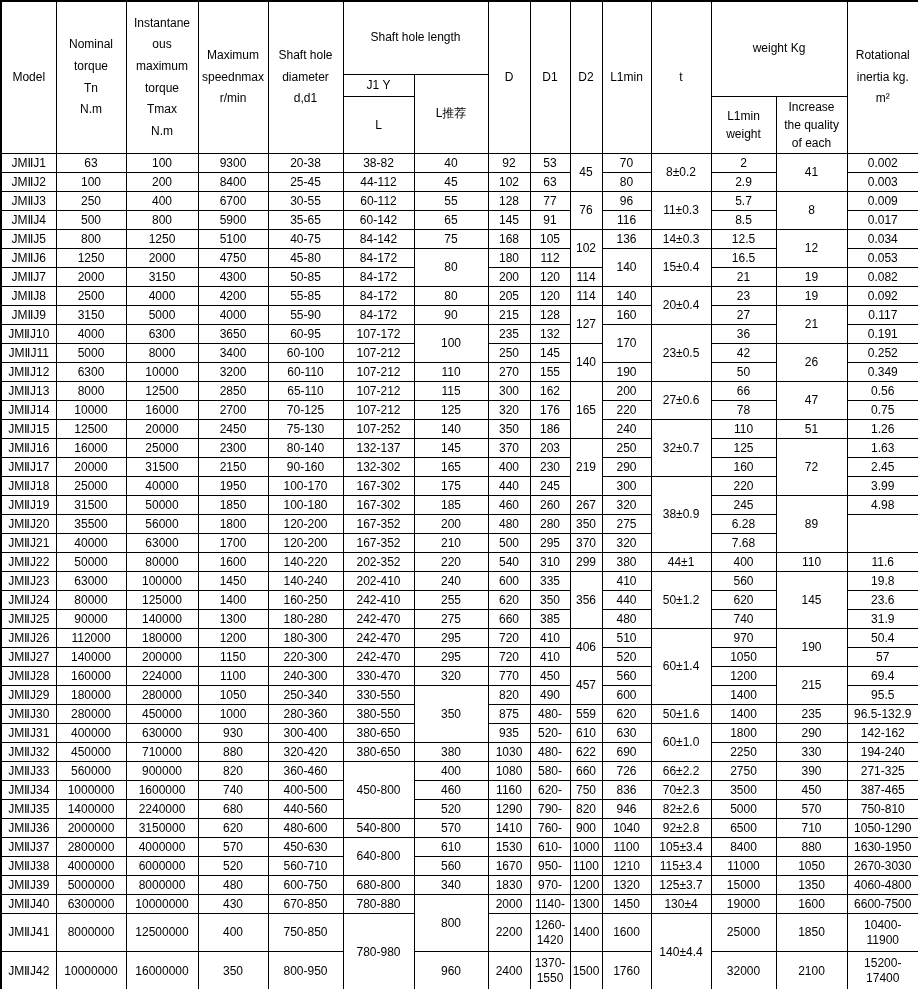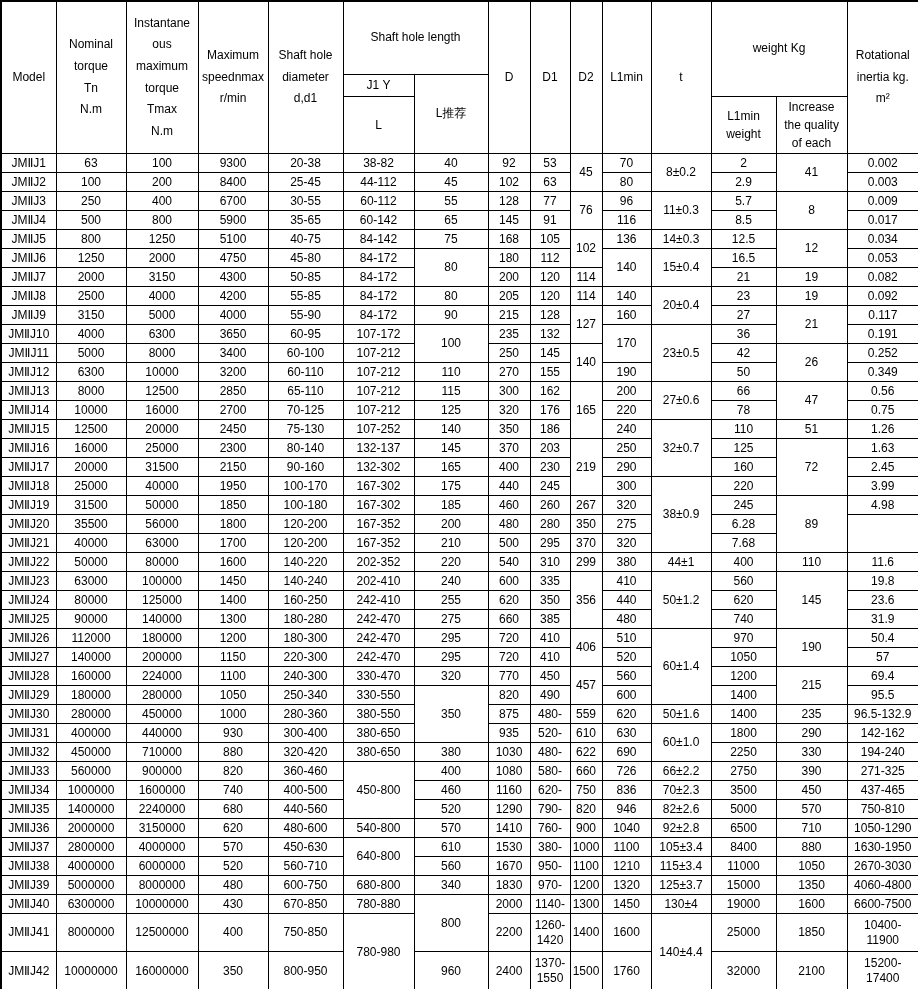--- a/index.html
+++ b/index.html
@@ -536,21 +536,21 @@
         <td>559</td>
         <td>620</td>
         <td>50±1.6</td>
         <td>1400</td>
         <td>235</td>
         <td>96.5-132.9</td>
       </tr>
       <tr>
         <td>JMⅡJ31</td>
         <td>400000</td>
-        <td>440000</td>
+        <td>630000</td>
         <td>930</td>
         <td>300-400</td>
         <td>380-650</td>
         <td>935</td>
         <td>520-</td>
         <td>610</td>
         <td>630</td>
         <td rowspan="2">60±1.0</td>
         <td>1800</td>
         <td>290</td>
@@ -596,21 +596,21 @@
         <td>740</td>
         <td>400-500</td>
         <td>460</td>
         <td>1160</td>
         <td>620-</td>
         <td>750</td>
         <td>836</td>
         <td>70±2.3</td>
         <td>3500</td>
         <td>450</td>
-        <td>437-465</td>
+        <td>387-465</td>
       </tr>
       <tr>
         <td>JMⅡJ35</td>
         <td>1400000</td>
         <td>2240000</td>
         <td>680</td>
         <td>440-560</td>
         <td>520</td>
         <td>1290</td>
         <td>790-</td>
@@ -640,21 +640,21 @@
       </tr>
       <tr>
         <td>JMⅡJ37</td>
         <td>2800000</td>
         <td>4000000</td>
         <td>570</td>
         <td>450-630</td>
         <td rowspan="2">640-800</td>
         <td>610</td>
         <td>1530</td>
-        <td>380-</td>
+        <td>610-</td>
         <td>1000</td>
         <td>1100</td>
         <td>105±3.4</td>
         <td>8400</td>
         <td>880</td>
         <td>1630-1950</td>
       </tr>
       <tr>
         <td>JMⅡJ38</td>
         <td>4000000</td>

